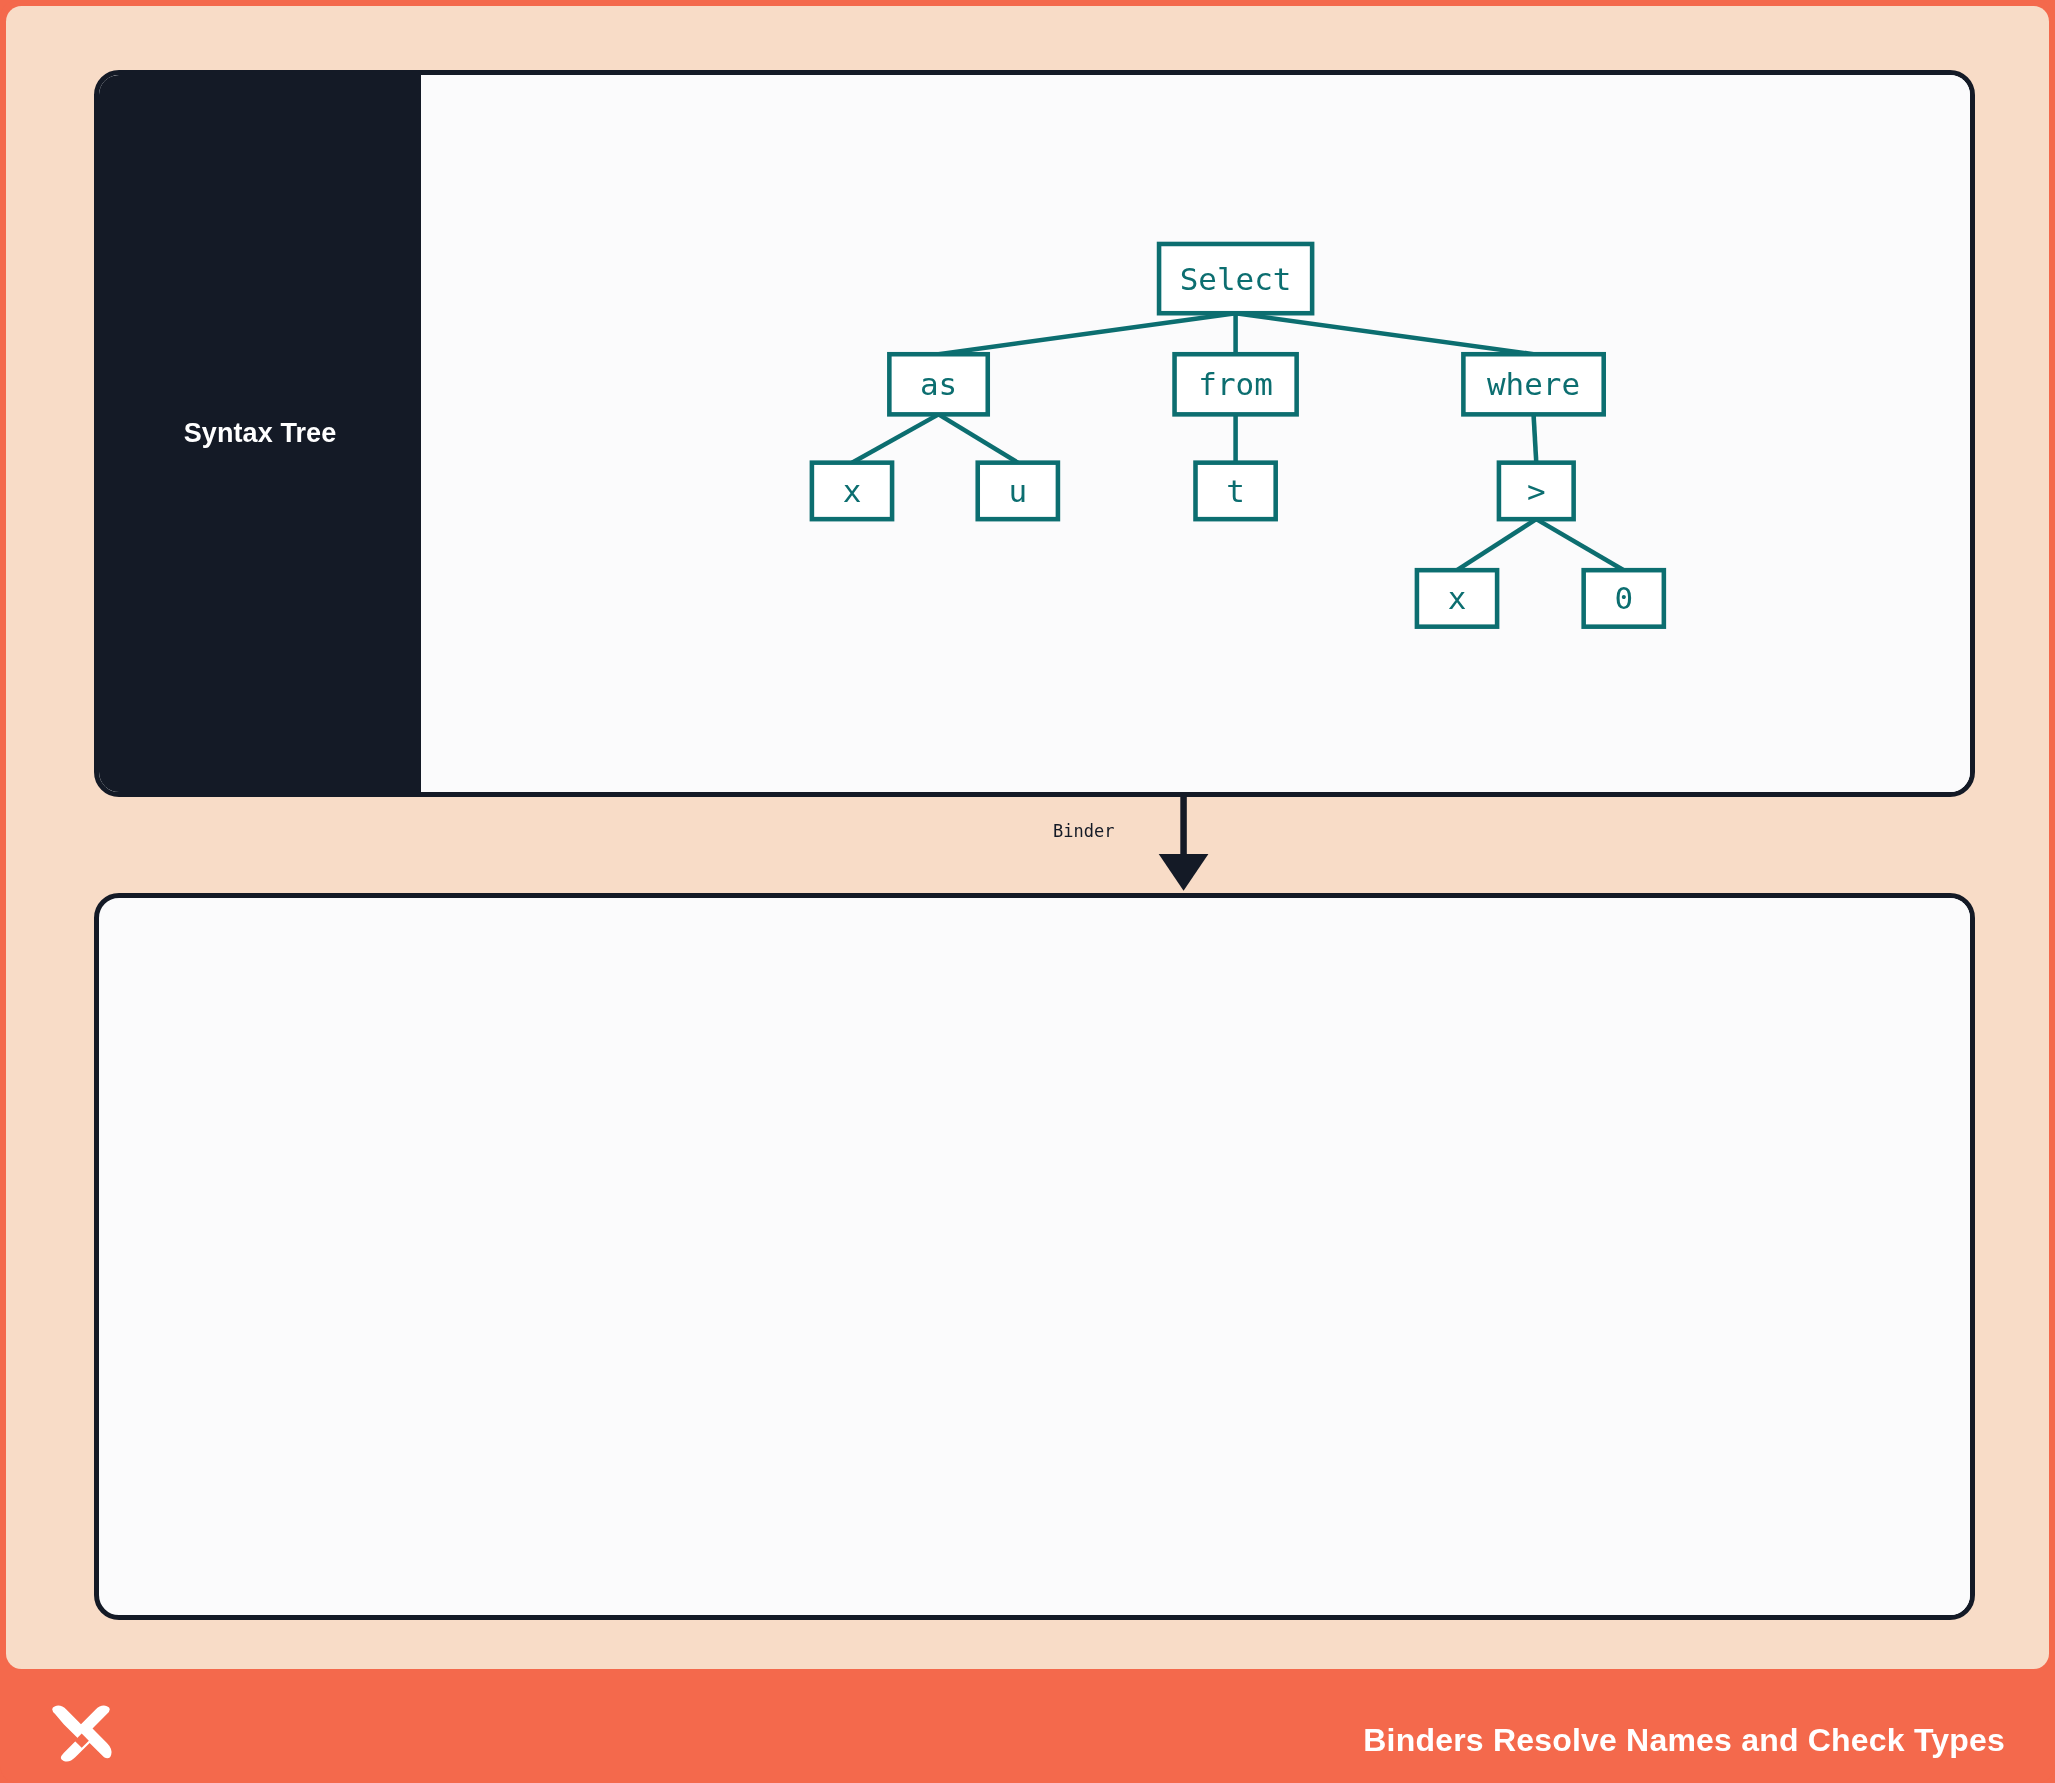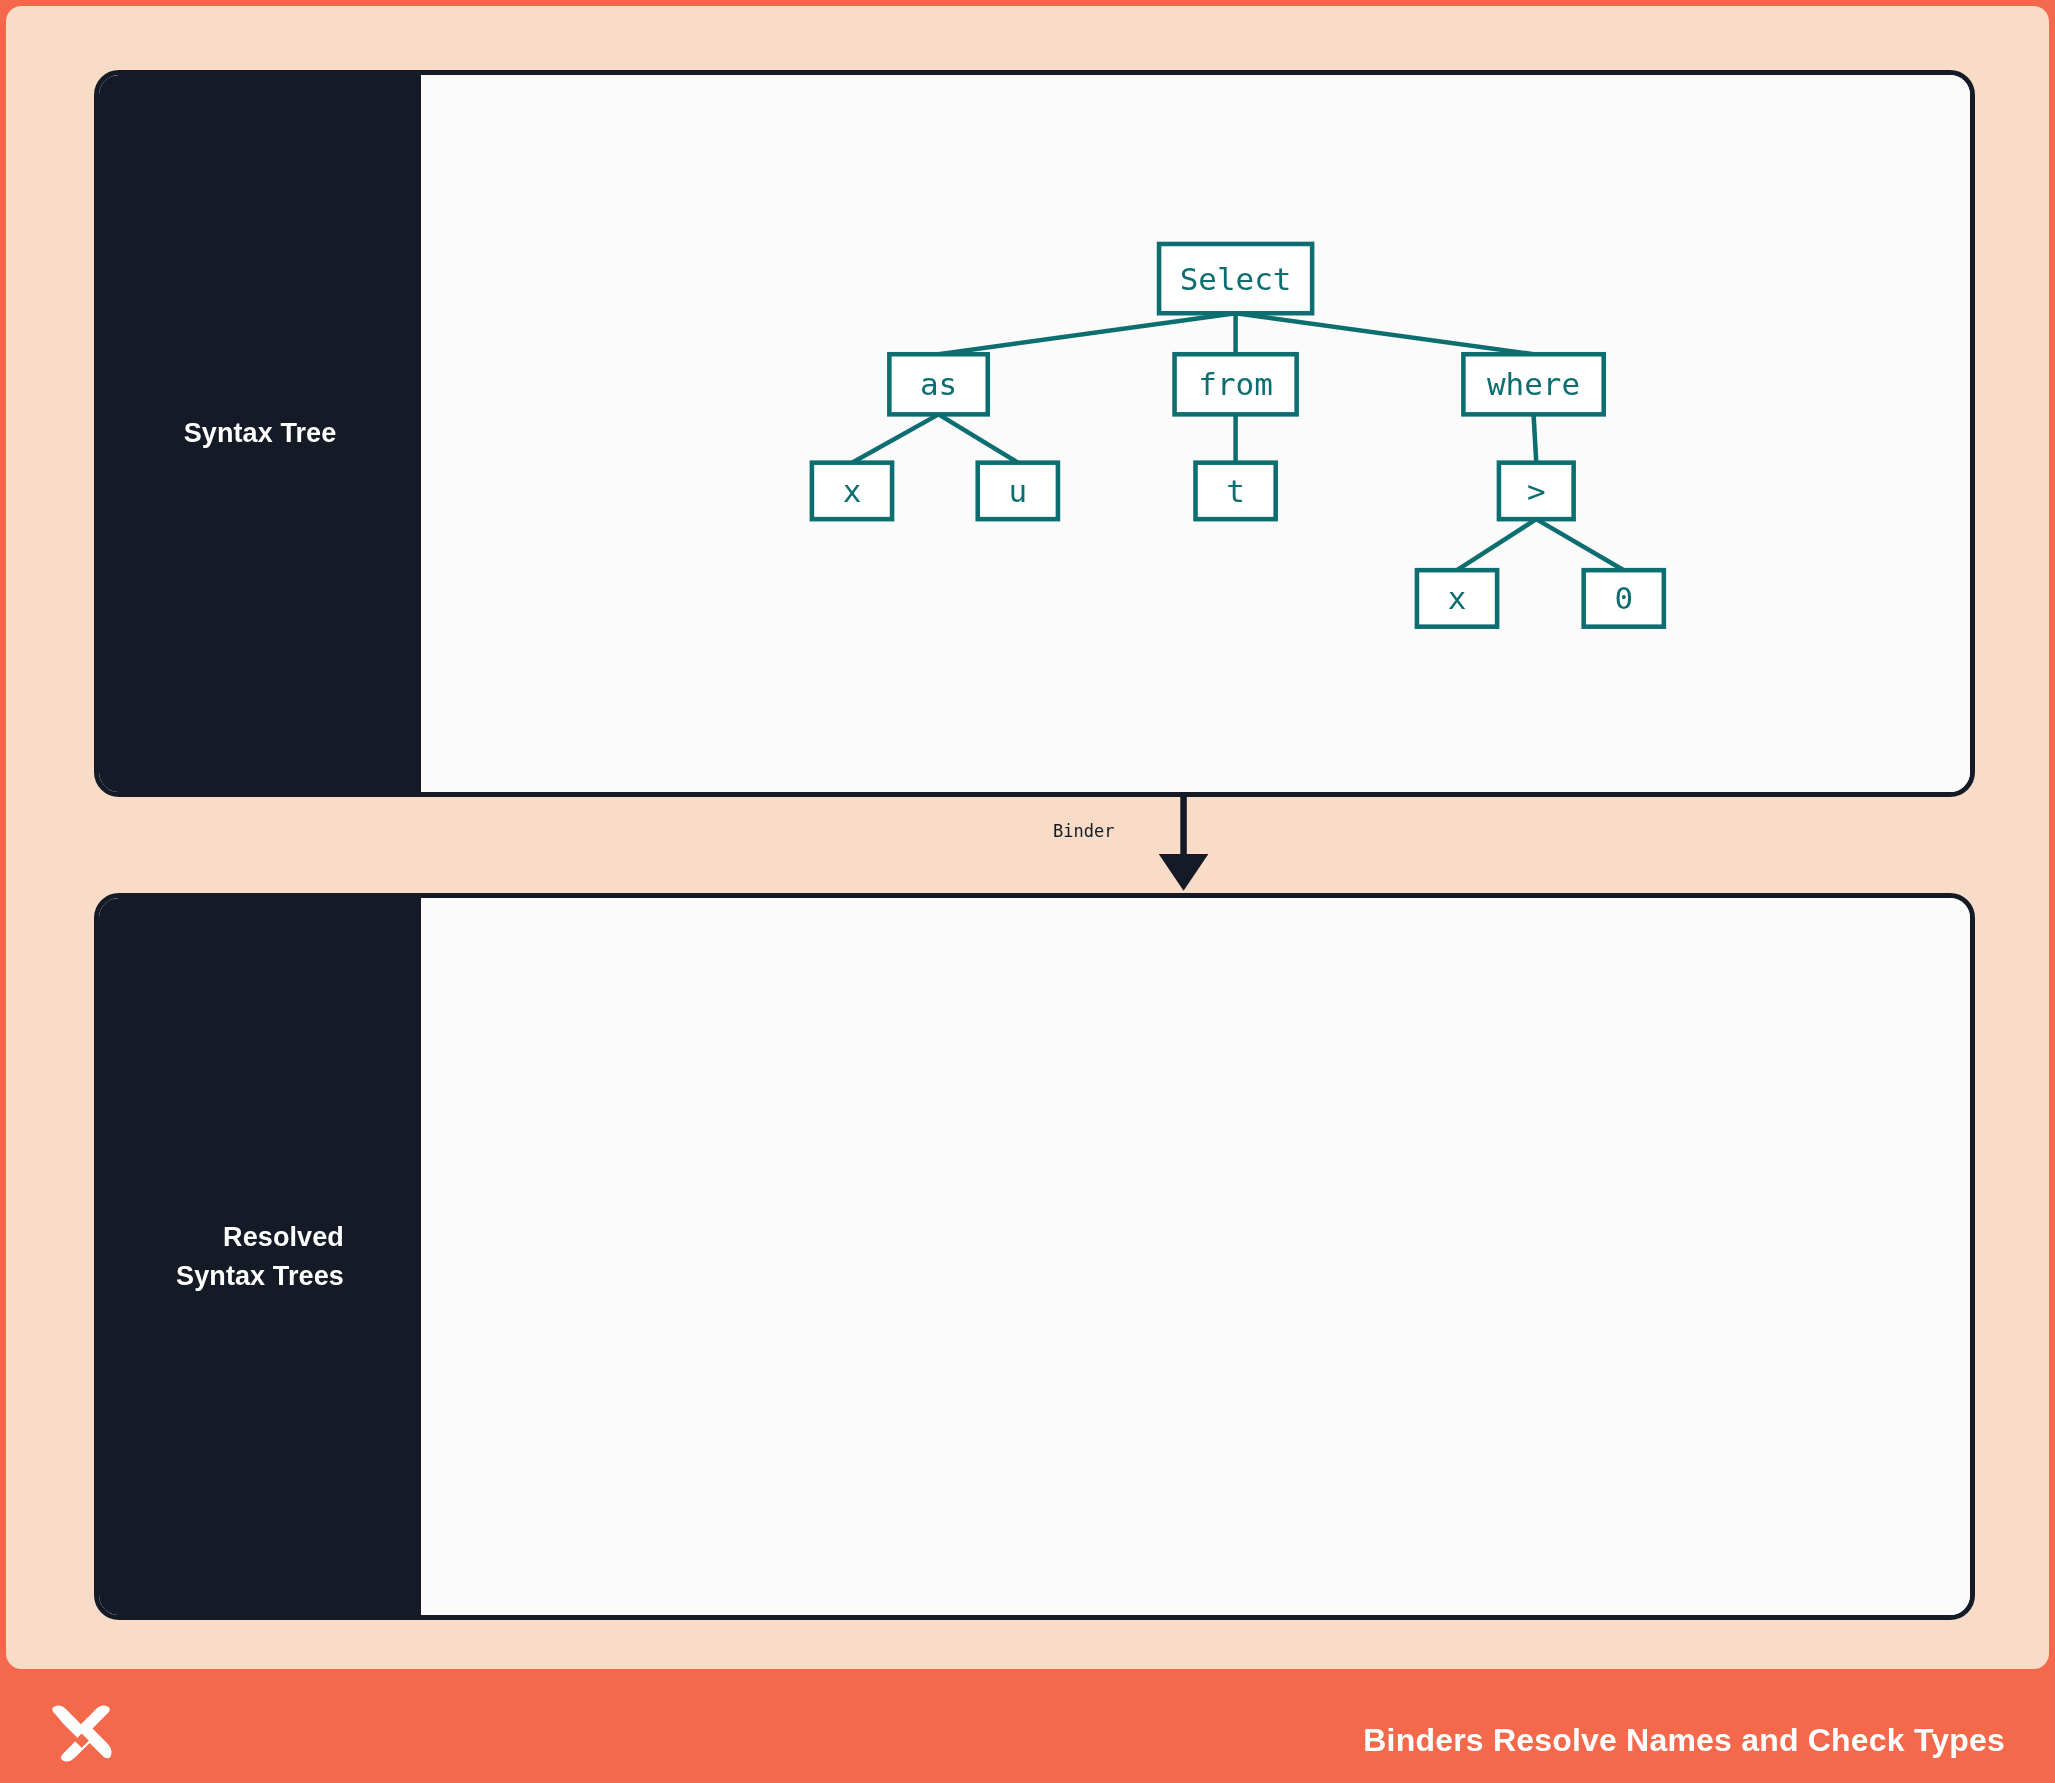--- a/index.html
+++ b/index.html
@@ -33,21 +33,21 @@
     box-sizing:border-box;
   }
   #panel-top   { left:88px; top:64px;  width:1881px; height:727px; }
   #panel-bottom{ left:88px; top:887px; width:1881px; height:727px; }
 
   .panel-sidebar{
     position:absolute; left:0; top:0; bottom:0;
     width:322px;
     background:#141A26;
     display:flex; align-items:center; justify-content:center;
-    text-align:right;
+    text-align:center;
   }
   .panel-sidebar-label{
     color:#FFFFFF;
     font-size:27px;
     font-weight:700;
     line-height:1.42;
     letter-spacing:0.1px;
     font-family:"Liberation Sans", sans-serif;
     white-space:pre-line;
   }
@@ -160,24 +160,20 @@
 
     <div class="binder-zone">
       <div class="binder-label">Binder</div>
       <svg class="binder-arrow" viewBox="0 0 3180 162" preserveAspectRatio="none">
         <line x1="1842" y1="-40" x2="1842" y2="112" stroke="#141A26" stroke-width="11"></line>
         <polygon points="1842,158 1800,96 1884,96" fill="#141A26"></polygon>
       </svg>
     </div>
 
     <div class="panel" id="panel-bottom">
-      <div class="panel-sidebar">
-        <div class="panel-sidebar-label">Resolved
-Syntax Trees</div>
-      </div>
       <div class="panel-body">
         <svg class="tree-svg" id="svg-1" viewBox="0 0 1700 640" preserveAspectRatio="xMidYMid meet">
             <line x1="876" y1="815" x2="550" y2="861" stroke="#0C6E70" stroke-width="5"></line>
             <line x1="876" y1="815" x2="876" y2="861" stroke="#0C6E70" stroke-width="5"></line>
             <line x1="876" y1="815" x2="1203" y2="861" stroke="#0C6E70" stroke-width="5"></line>
             <line x1="550" y1="927" x2="455" y2="980" stroke="#0C6E70" stroke-width="5"></line>
             <line x1="550" y1="927" x2="637" y2="980" stroke="#0C6E70" stroke-width="5"></line>
             <line x1="876" y1="927" x2="876" y2="980" stroke="#0C6E70" stroke-width="5"></line>
             <line x1="1203" y1="927" x2="1206" y2="980" stroke="#0C6E70" stroke-width="5"></line>
             <line x1="1206" y1="1042" x2="1119" y2="1098" stroke="#0C6E70" stroke-width="5"></line>

